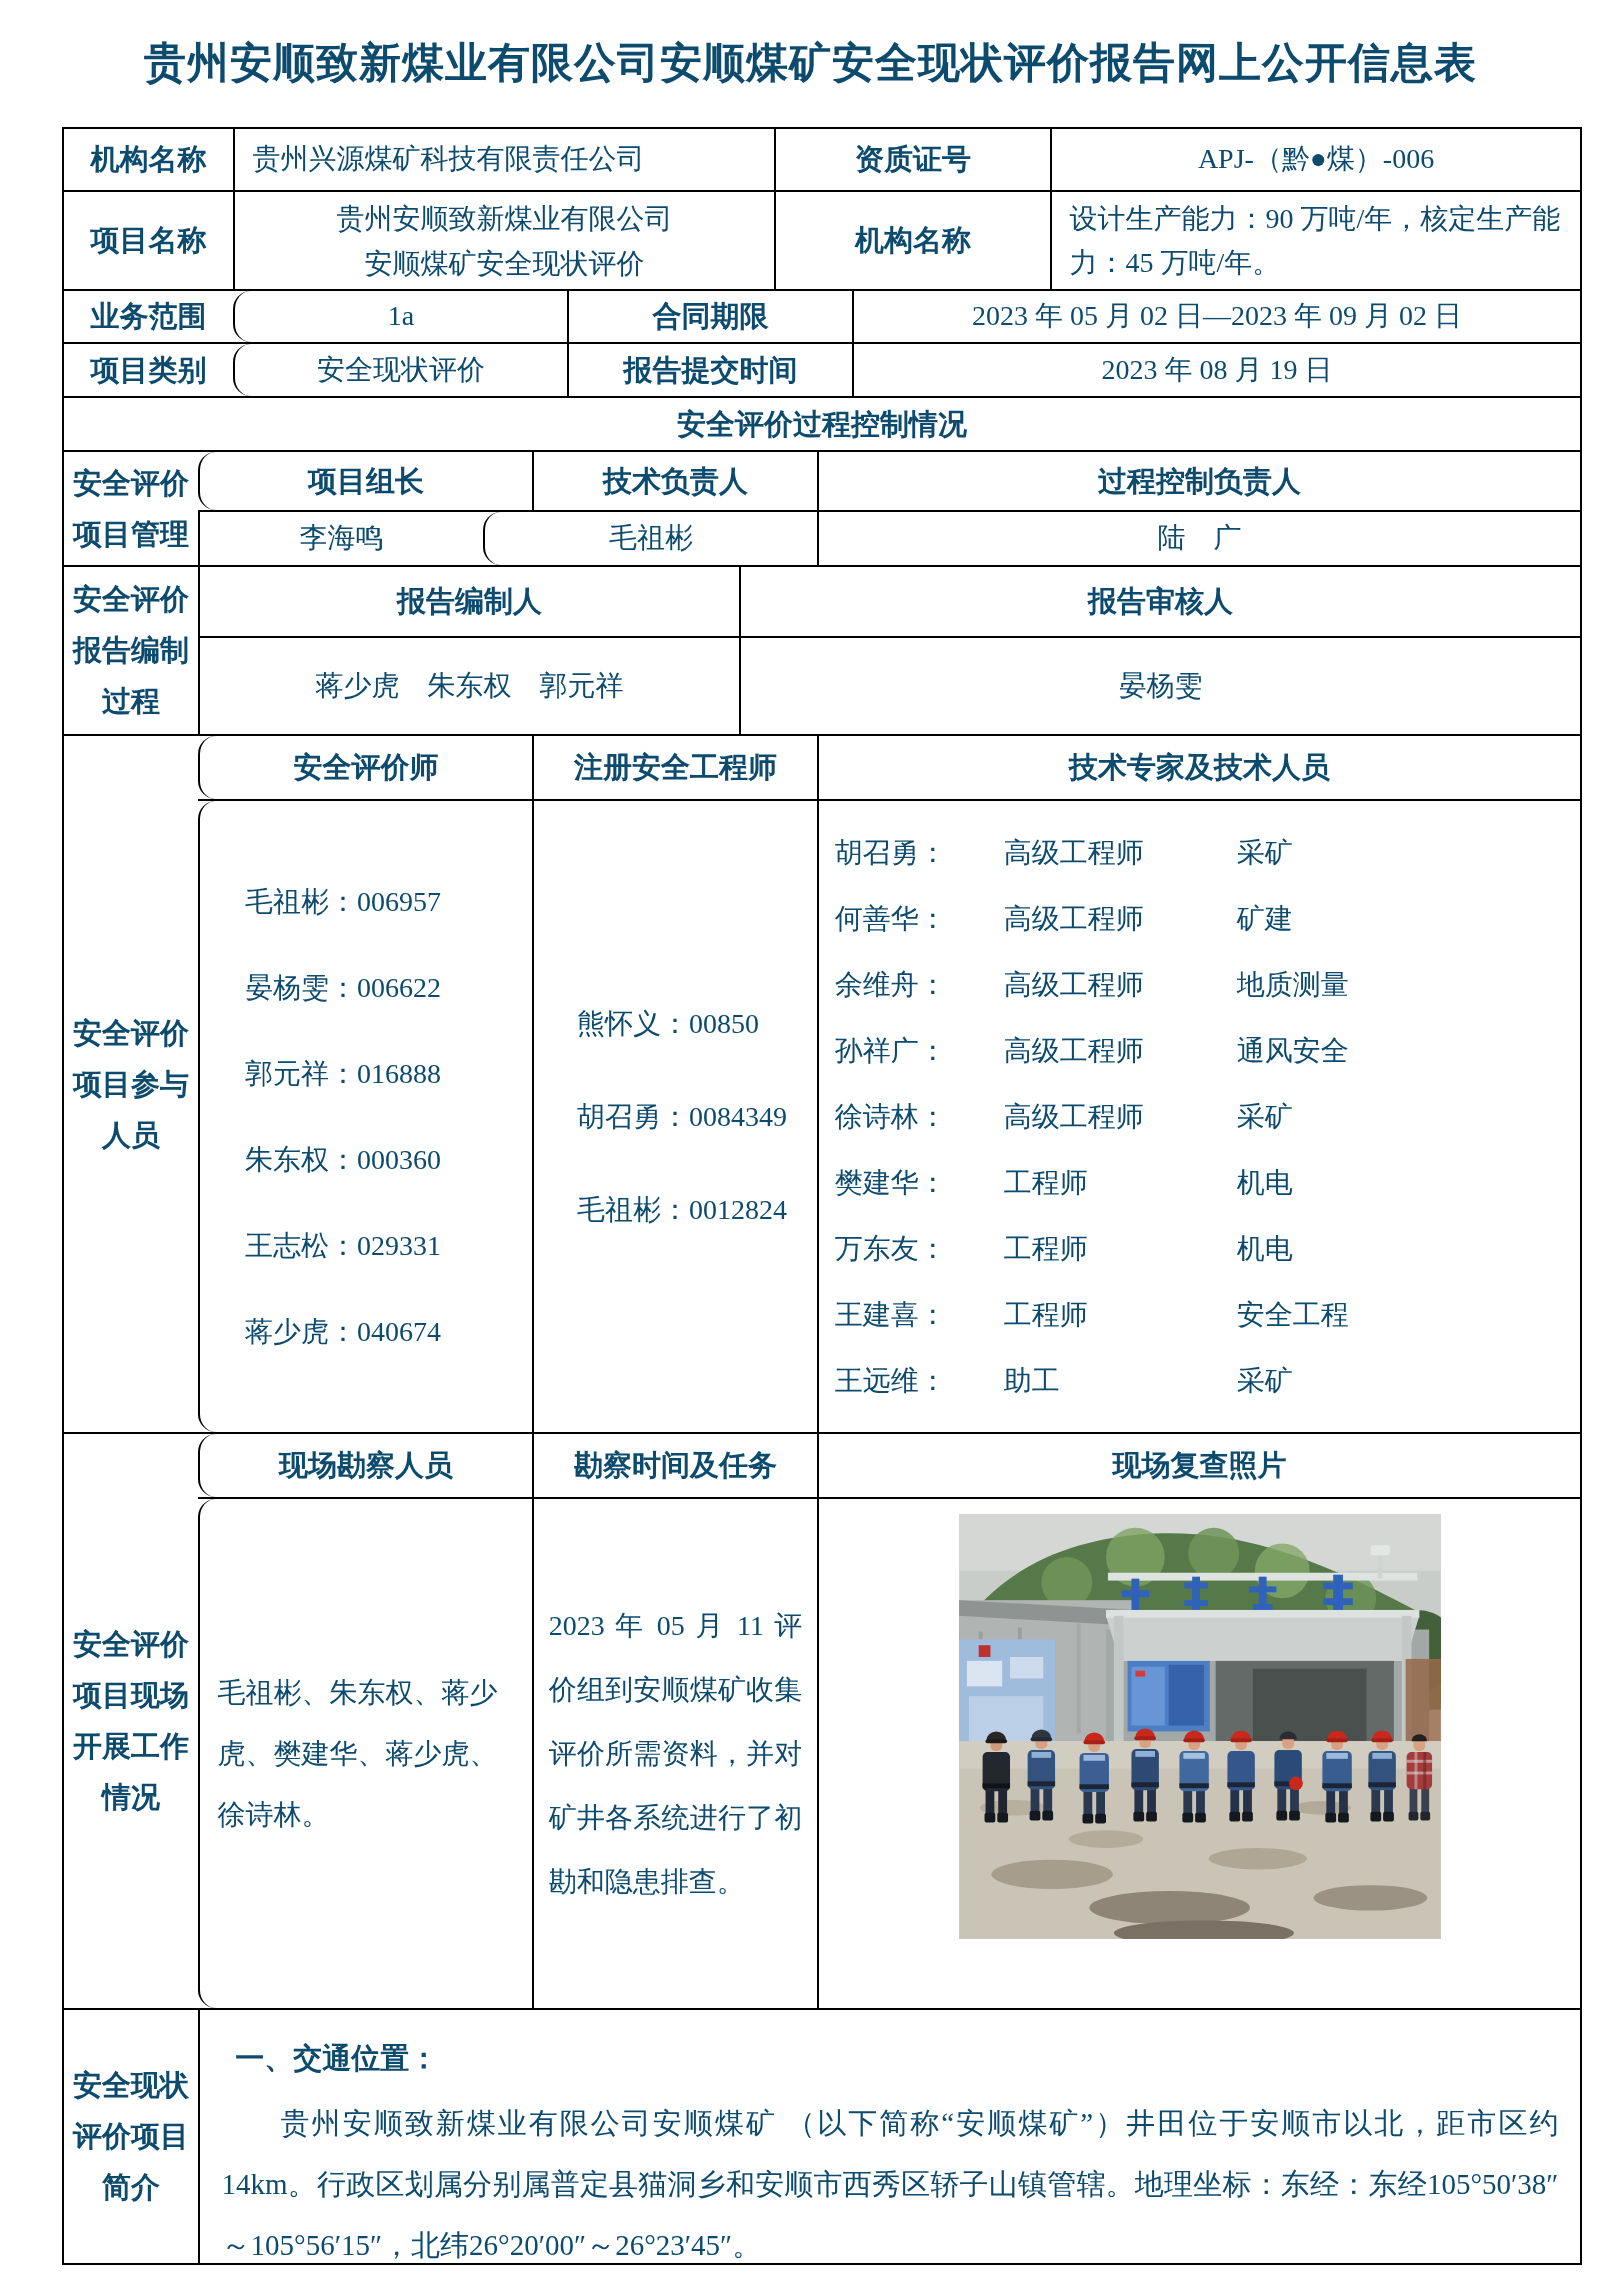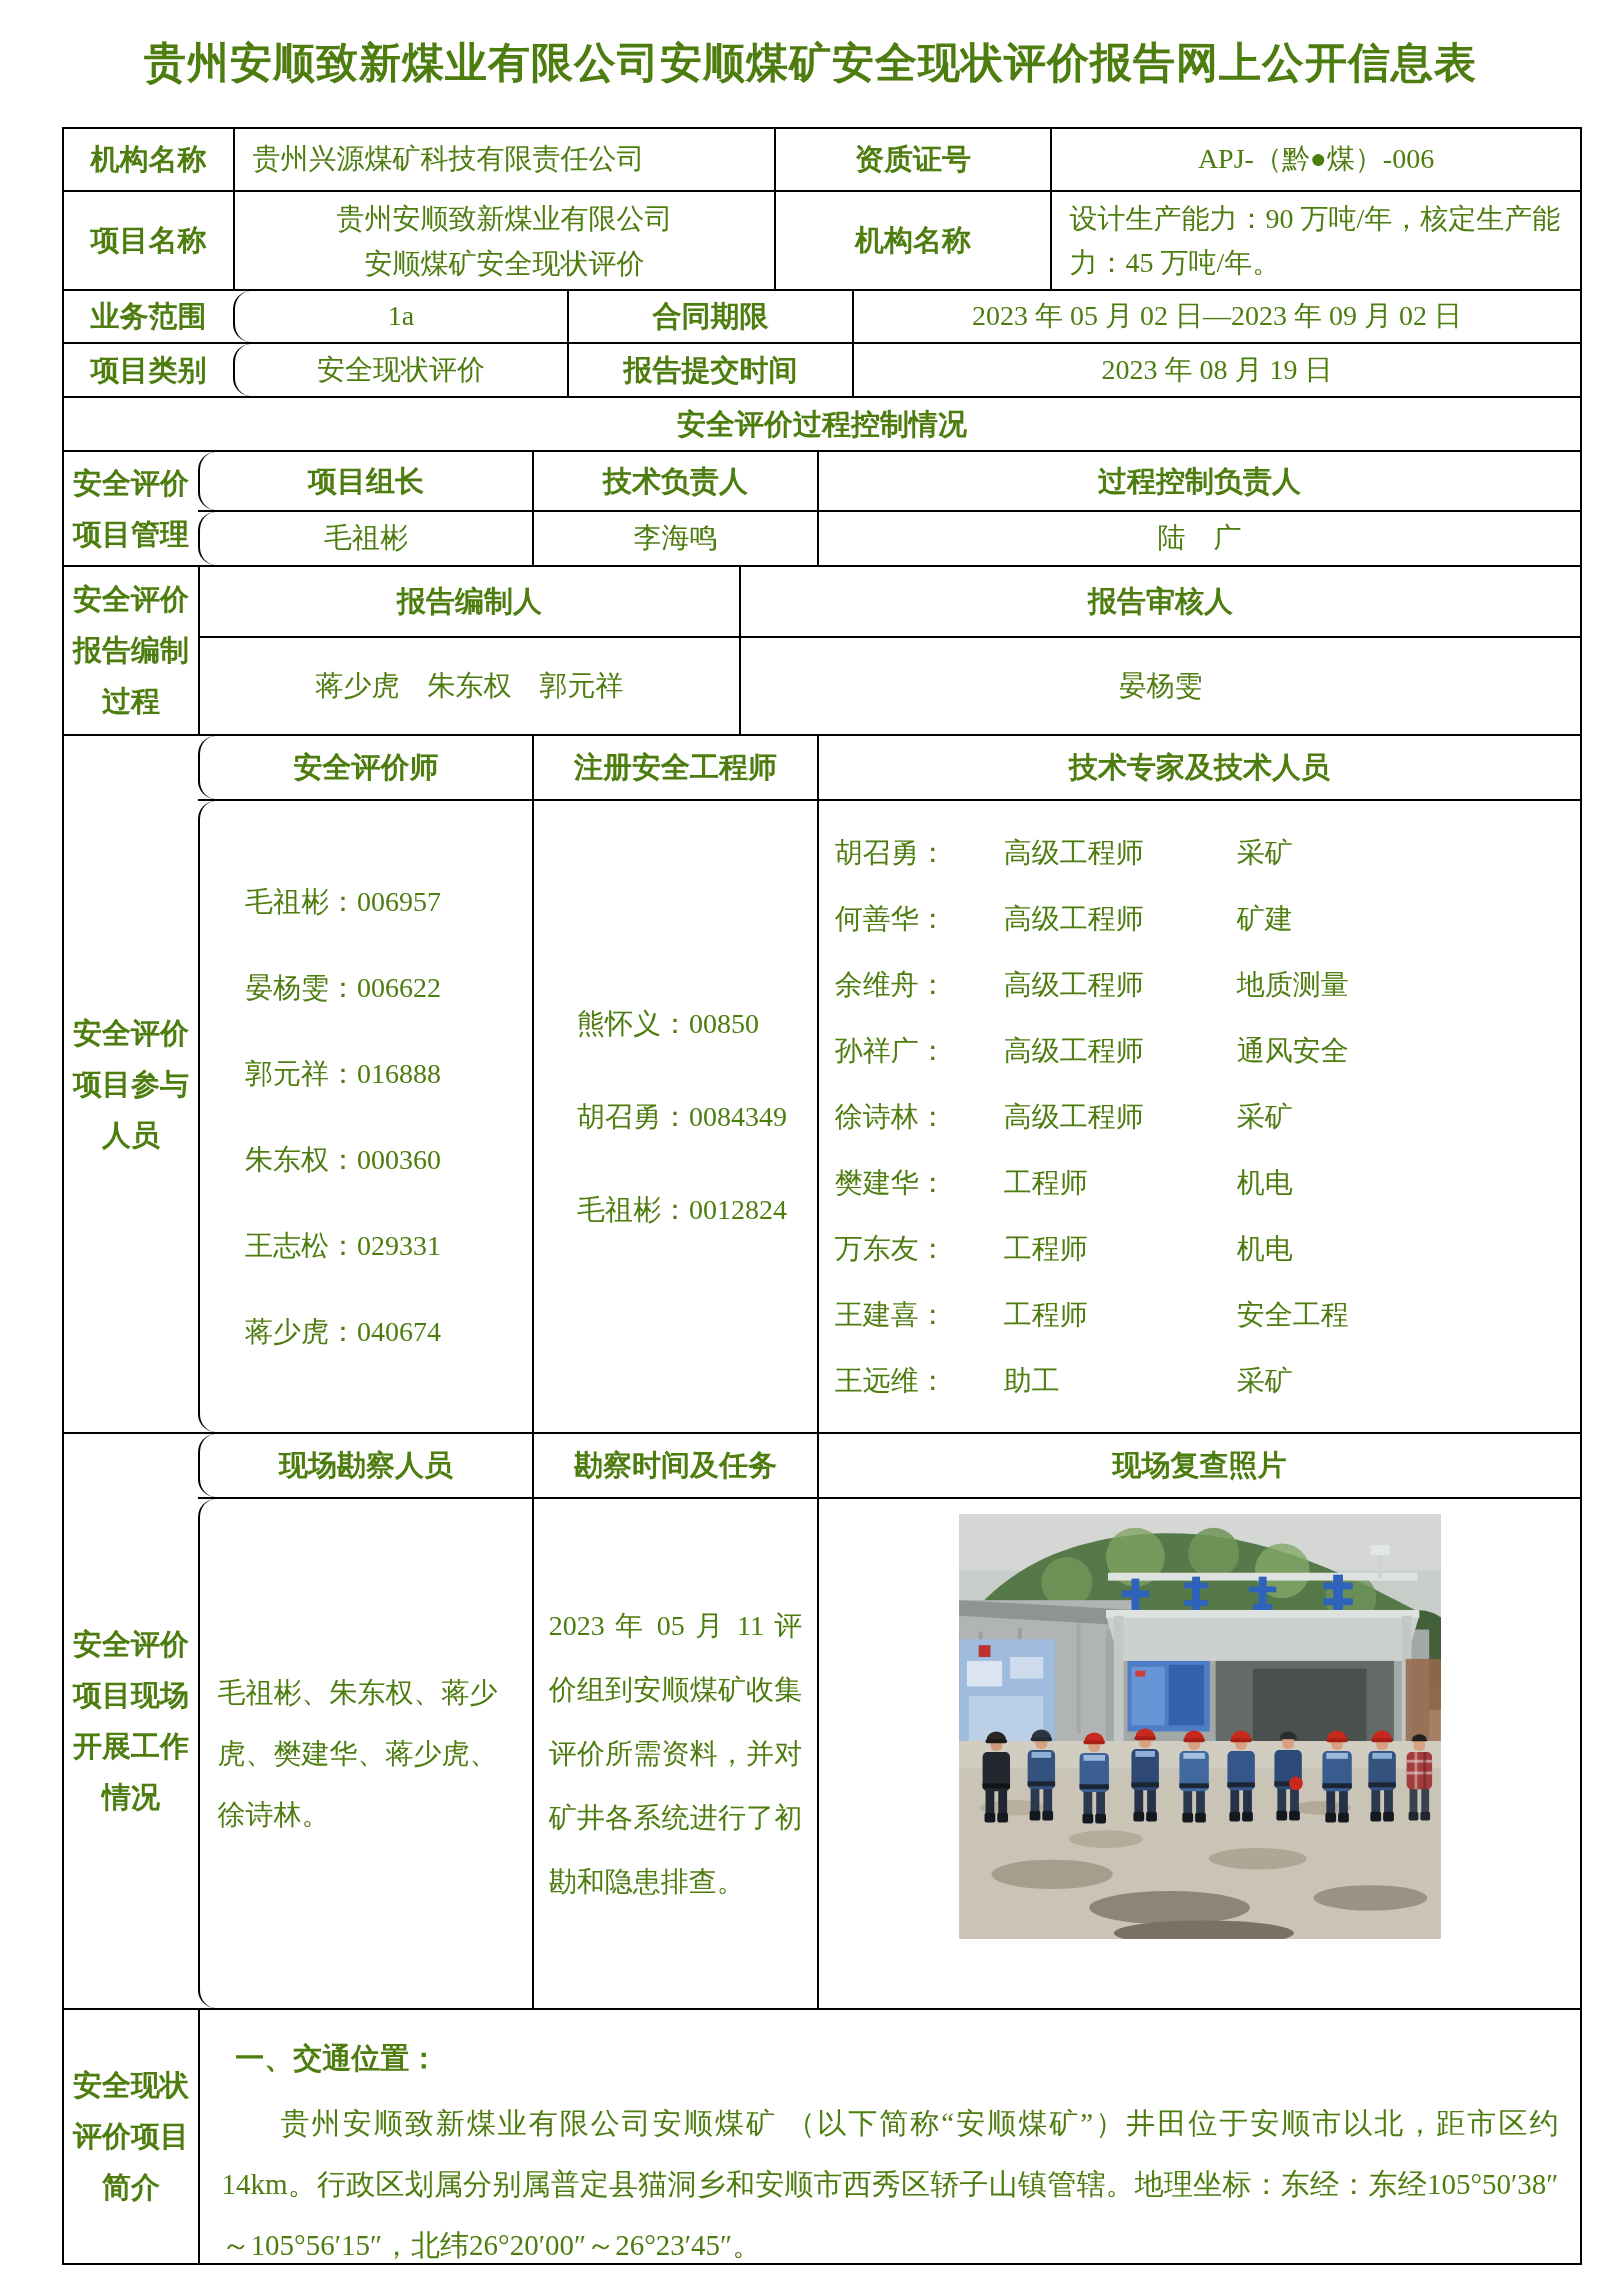--- a/index.html
+++ b/index.html
@@ -2,21 +2,21 @@
 <html><head>
 <meta charset="utf-8">
 <style>
   * { box-sizing: border-box; margin: 0; padding: 0; }
   html,body { background:#e8e8e8; }
   .sheet {
     position: relative;
     width: 1621px; height: 2293px;
     margin: 0 auto;
     background: #ffffff;
-    color: #4d7c0f;
+    color: #0c4a6e;
     font-family: "Liberation Serif", "DejaVu Serif", serif;
     font-size: 28px;
     overflow: hidden;
   }
   .title {
     height: 125px;
     display: flex; align-items: center; justify-content: center;
     font-size: 42px; font-weight: bold; letter-spacing: 1px;
     white-space: nowrap;
   }
@@ -124,22 +124,22 @@
         <div>安全评价</div>
         <div>项目管理</div>
       </div>
       <div class="body">
         <div class="subrow" style="height:58px">
           <div class="cell lbl w341">项目组长</div>
           <div class="cell lbl w291">技术负责人</div>
           <div class="cell lbl fx">过程控制负责人</div>
         </div>
         <div class="subrow" style="height:55px">
+          <div class="cell w291">李海鸣</div>
           <div class="cell w341">毛祖彬</div>
-          <div class="cell w291">李海鸣</div>
           <div class="cell fx">陆　广</div>
         </div>
       </div>
     </div>
 
     <div class="sec">
       <div class="side">
         <div>安全评价</div>
         <div>报告编制</div>
         <div>过程</div>

